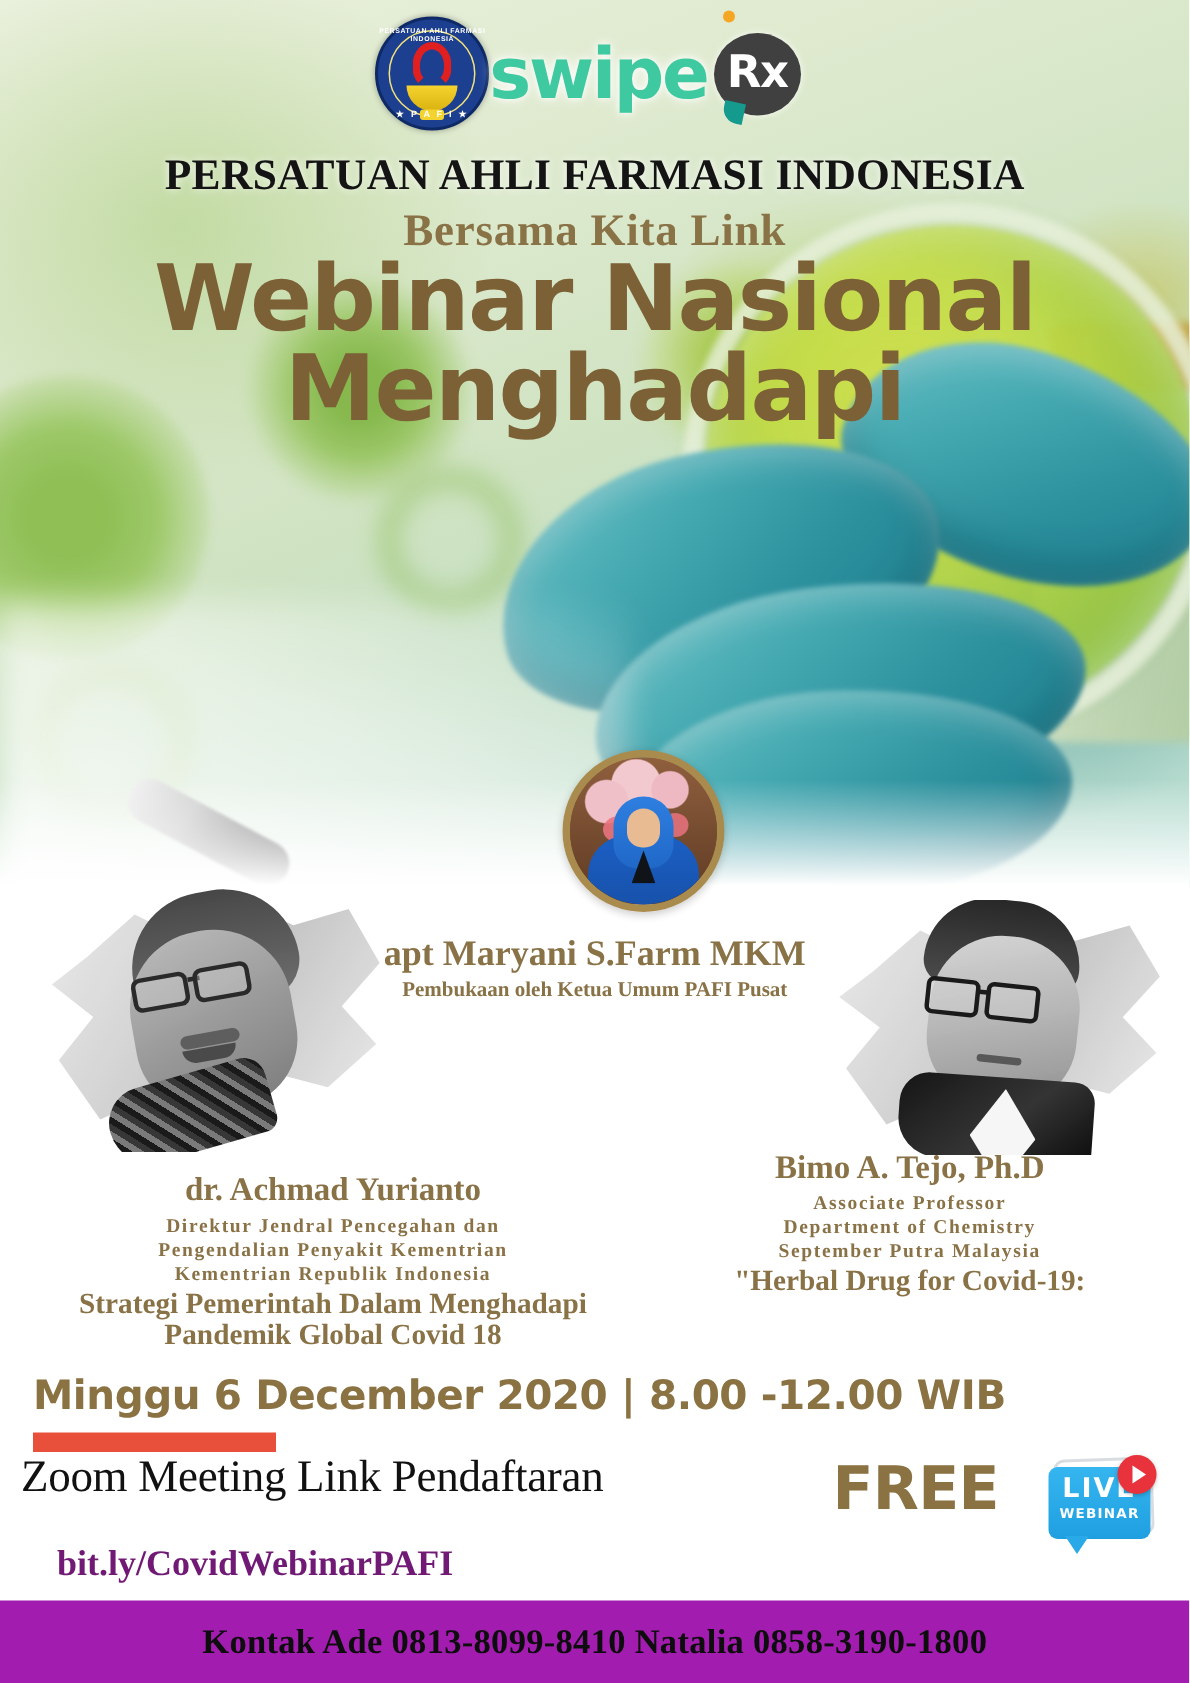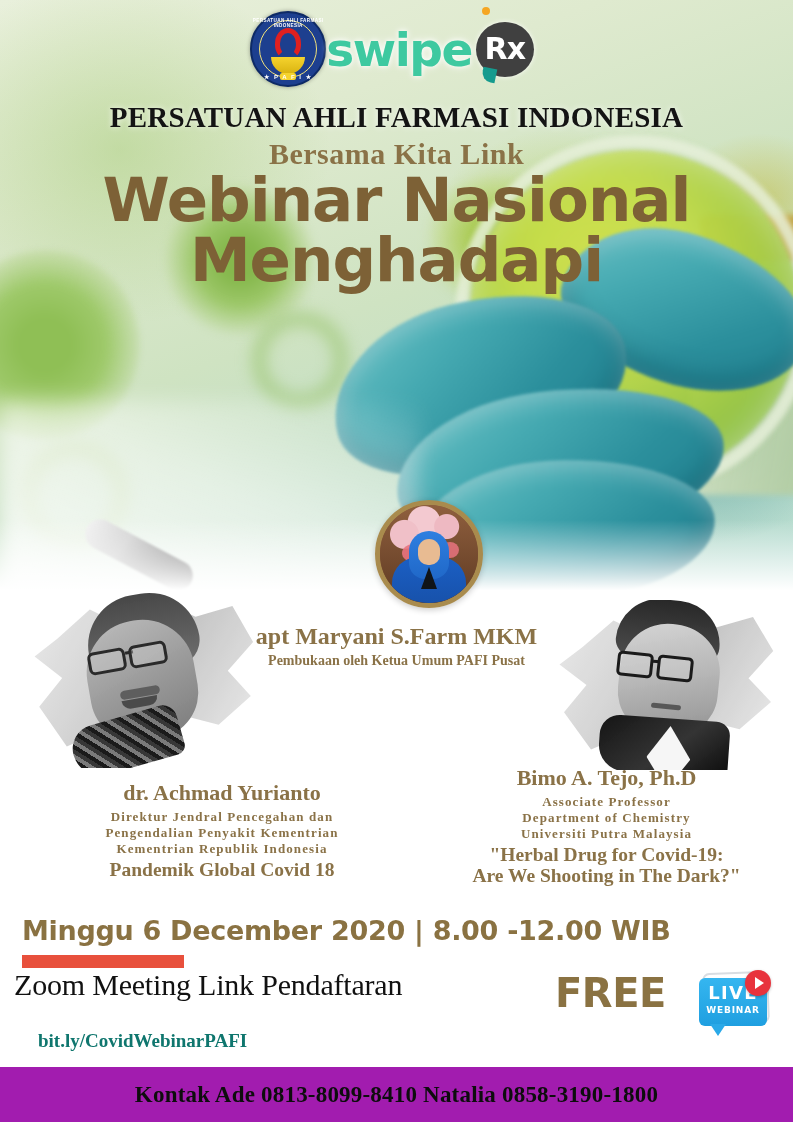--- a/index.html
+++ b/index.html
@@ -336,21 +336,21 @@
     background:#e8503c;
   }
   .zoom-line {
     position:absolute; left:14px; top:968px;
     font-family:"Liberation Serif", serif;
     font-size:30px; color:#111111; letter-spacing:-.2px;
   }
   .bitly {
     position:absolute; left:38px; top:1030px;
     font-family:"Liberation Serif", serif; font-weight:bold;
-    font-size:19px; color:#0f766e;
+    font-size:24px; color:#701a75;
   }
   .free {
     position:absolute; left:555px; top:970px;
     font-family:"DejaVu Sans", sans-serif; font-weight:bold;
     font-size:40px; color:#8a7242; letter-spacing:-.5px;
   }
   .skp {
     position:absolute; left:528px; top:1019px;
     font-family:"DejaVu Sans", sans-serif; font-weight:bold;
     font-size:26px; color:#8a7242; letter-spacing:-.3px;
@@ -506,34 +506,34 @@
   </div>
 
   <div class="sp-block sp-left-block">
     <div class="sp-name">dr. Achmad Yurianto</div>
     <div class="sp-affil">
       <div>Direktur Jendral Pencegahan dan</div>
       <div>Pengendalian Penyakit Kementrian</div>
       <div>Kementrian Republik Indonesia</div>
     </div>
     <div class="sp-topic">
+      <div>Strategi Pemerintah Dalam Menghadapi</div>
       <div>Pandemik Global Covid  18</div>
     </div>
   </div>
 
   <div class="sp-block sp-right-block">
     <div class="sp-name">Bimo A. Tejo, Ph.D</div>
     <div class="sp-affil">
       <div>Associate Professor</div>
       <div>Department of Chemistry</div>
-      <div>Universiti Putra Malaysia</div>
+      <div>September Putra Malaysia</div>
     </div>
     <div class="sp-topic">
       <div>"Herbal Drug for Covid-19:</div>
-      <div>Are We Shooting in The Dark?"</div>
     </div>
   </div>
 
   <div class="date-line">Minggu  6 December  2020 | 8.00 -12.00 WIB</div>
   <div class="red-bar"></div>
   <div class="zoom-line">Zoom Meeting  Link  Pendaftaran</div>
   <div class="bitly">bit.ly/CovidWebinarPAFI</div>
   <div class="free">FREE</div>
 
   <div class="live-badge">

